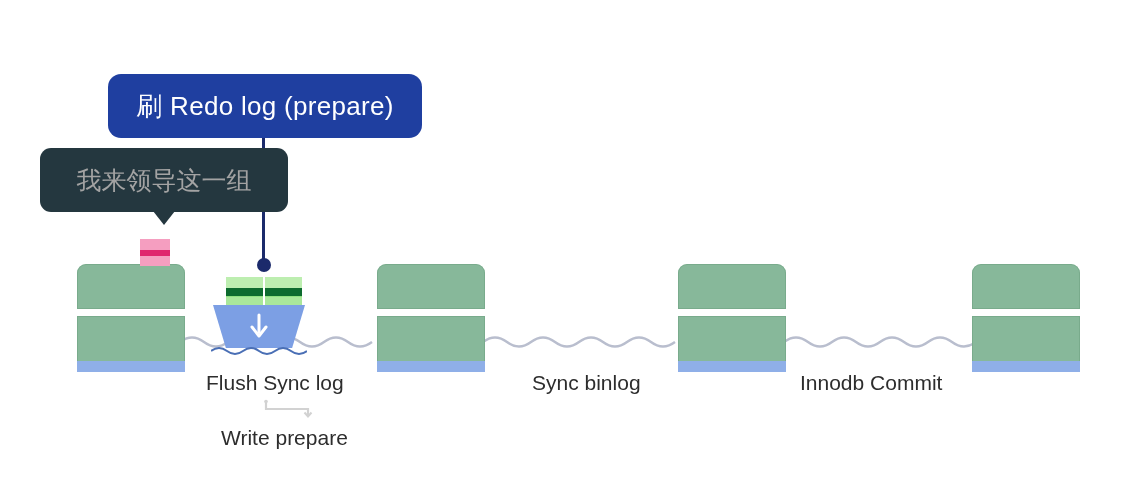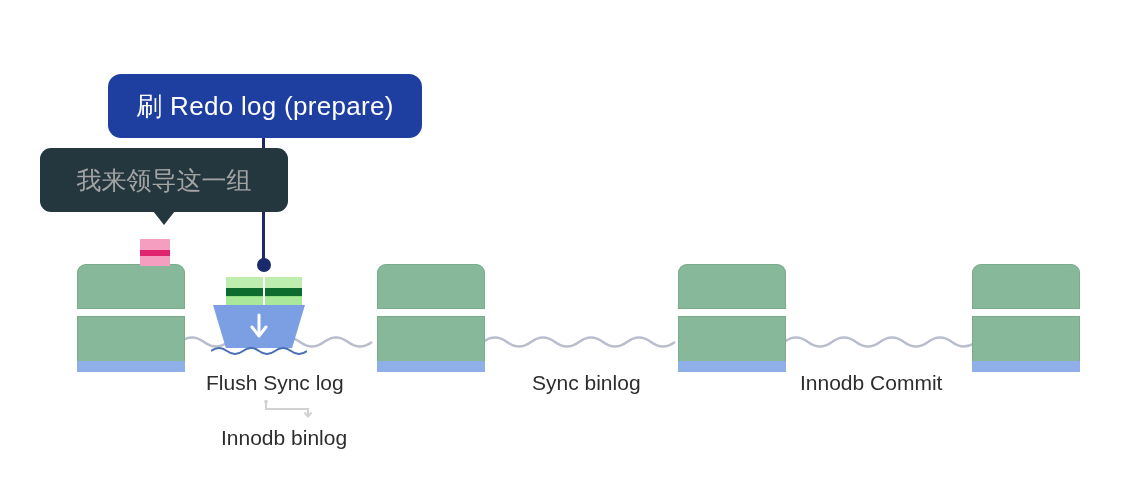--- a/index.html
+++ b/index.html
@@ -255,19 +255,19 @@
   </div>
 
   <div class="stage-label" style="left:206px; top:371px;">Flush Sync log</div>
 
   <svg class="faint-arrow" style="left:262px; top:398px;" width="52" height="22" viewBox="0 0 52 22">
     <path d="M4,4 L4,11 L46,11 L46,18" fill="none" stroke="#d2d2d2" stroke-width="2.2"></path>
     <path d="M42.5,14.5 L46,18.5 L49.5,14.5" fill="none" stroke="#d2d2d2" stroke-width="2"></path>
     <circle cx="4" cy="3.5" r="1.8" fill="#d2d2d2"></circle>
   </svg>
 
-  <div class="stage-label" style="left:221px; top:426px;">Innodb binlog</div>
+  <div class="stage-label" style="left:221px; top:426px;">Write prepare</div>
 
   <div class="stage-label" style="left:518px; top:371px;margin-left:14px;">Sync binlog</div>
 
   <div class="stage-label" style="left:800px; top:371px;">Innodb Commit</div>
 
 </div>
 
 </body></html>

